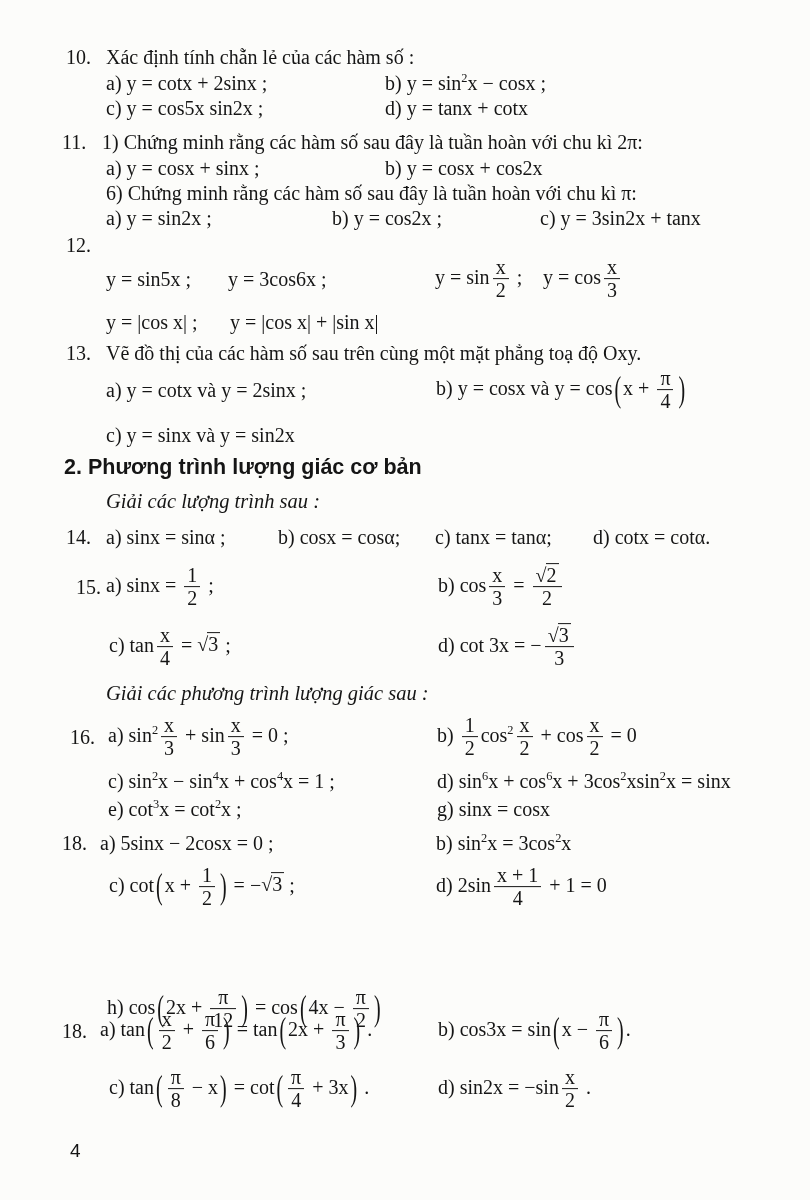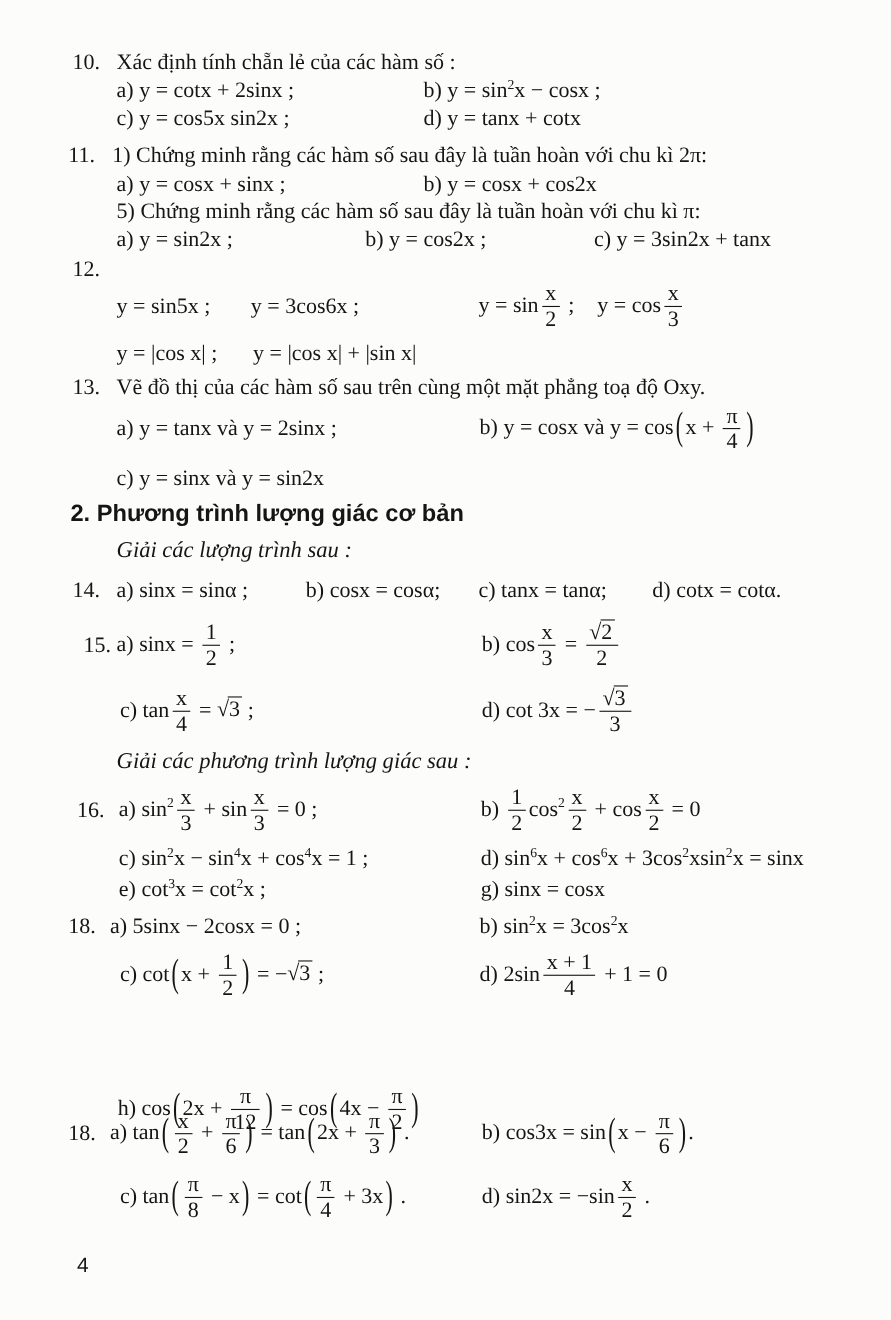--- a/index.html
+++ b/index.html
@@ -50,21 +50,21 @@
 
   <div class="ln" style="top:129px;height:26px">
     <span class="it pn" style="left:62px">11.</span>
     <span class="it" style="left:102px">1) Chứng minh rằng các hàm số sau đây là tuần hoàn với chu kì 2π:</span>
   </div>
   <div class="ln" style="top:155px;height:26px">
     <span class="it" style="left:106px">a) y = cosx + sinx ;</span>
     <span class="it" style="left:385px">b) y = cosx + cos2x</span>
   </div>
   <div class="ln" style="top:180px;height:26px">
-    <span class="it" style="left:106px">5) Chứng minh rằng các hàm số sau đây là tuần hoàn với chu kì π:</span>
+    <span class="it" style="left:106px">6) Chứng minh rằng các hàm số sau đây là tuần hoàn với chu kì π:</span>
   </div>
   <div class="ln" style="top:205px;height:26px">
     <span class="it" style="left:106px">a) y = sin2x ;</span>
     <span class="it" style="left:332px">b) y = cos2x ;</span>
     <span class="it" style="left:540px">c) y = 3sin2x + tanx</span>
   </div>
 
   <div class="ln" style="top:232px;height:26px">
     <span class="it pn" style="left:66px">12.</span>
   </div>
@@ -77,21 +77,21 @@
   <div class="ln" style="top:306px;height:32px">
     <span class="it" style="left:106px">y = |cos x| ;</span>
     <span class="it" style="left:230px">y = |cos x| + |sin x|</span>
   </div>
 
   <div class="ln" style="top:340px;height:26px">
     <span class="it pn" style="left:66px">13.</span>
     <span class="it" style="left:106px">Vẽ đồ thị của các hàm số sau trên cùng một mặt phẳng toạ độ Oxy.</span>
   </div>
   <div class="ln" style="top:360px;height:60px">
-    <span class="it" style="left:106px">a) y = tanx và y = 2sinx ;</span>
+    <span class="it" style="left:106px">a) y = cotx và y = 2sinx ;</span>
     <span class="it" style="left:436px">b) y = cosx và y = cos<span class="bp">(</span>x + <span class="f"><span class="n">π</span><span class="d">4</span></span><span class="bp">)</span></span>
   </div>
   <div class="ln" style="top:422px;height:26px">
     <span class="it" style="left:106px">c) y = sinx và y = sin2x</span>
   </div>
 
   <div class="ln" style="top:452px;height:30px">
     <span class="it section-h" style="left:64px">2. Phương trình lượng giác cơ bản</span>
   </div>
   <div class="ln" style="top:488px;height:26px">

